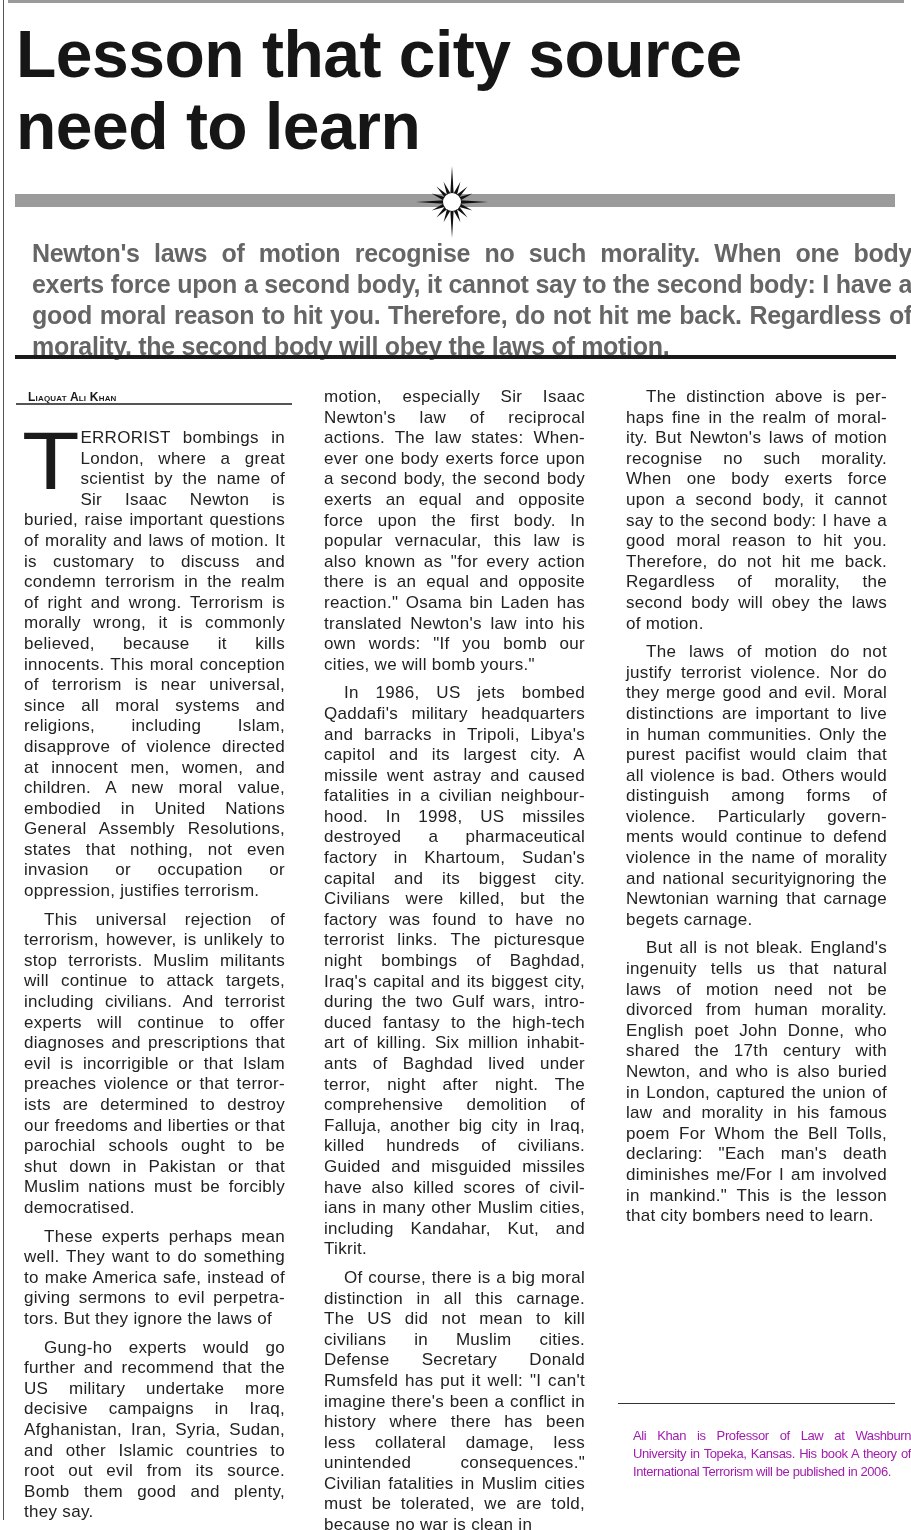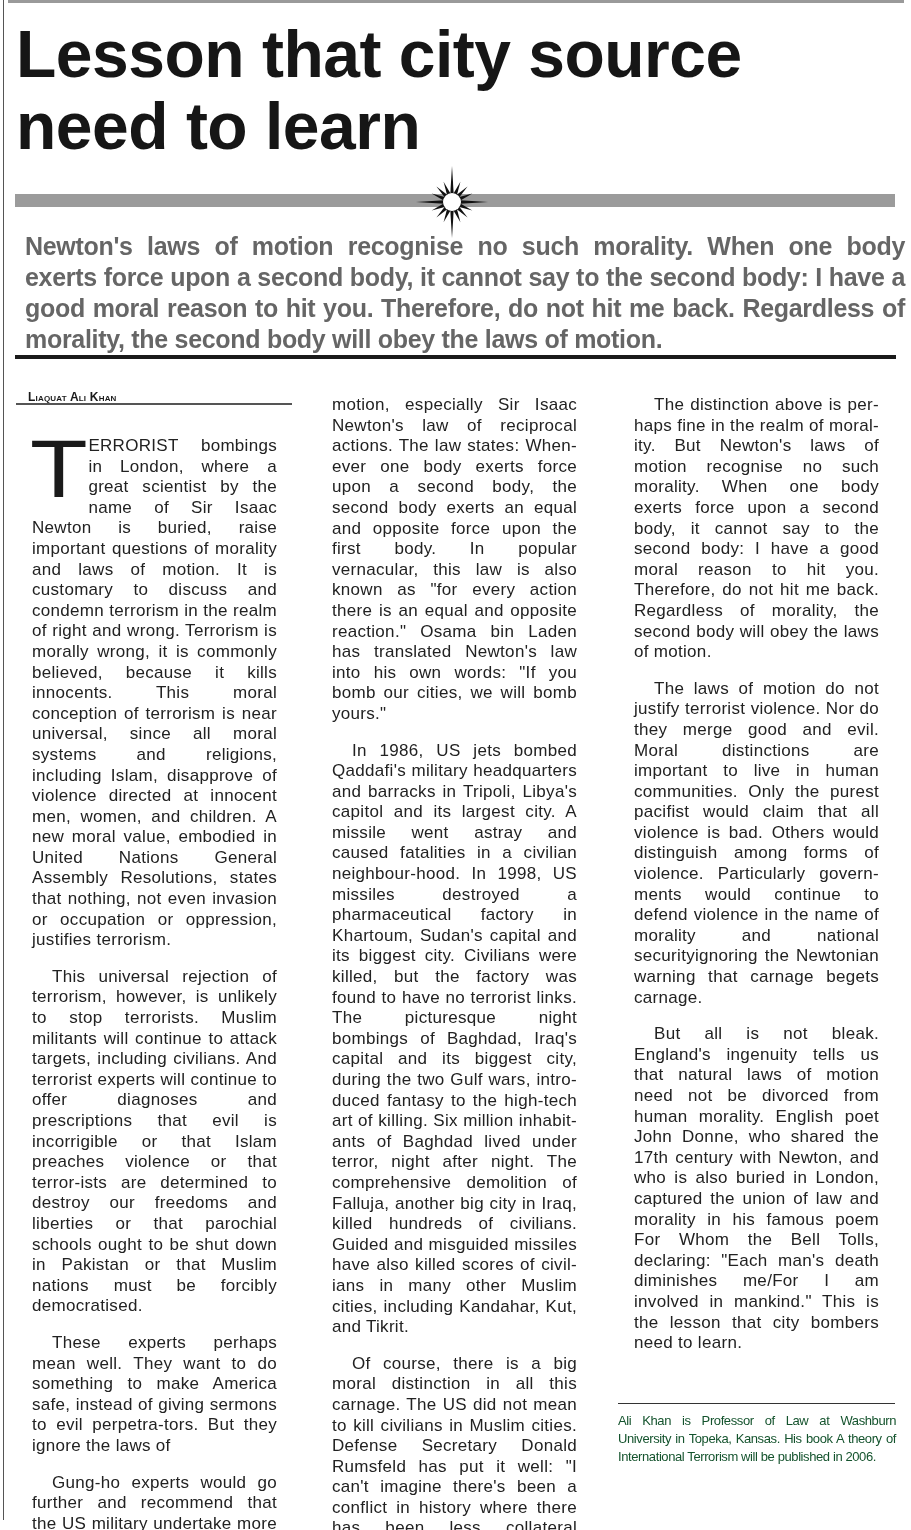--- a/index.html
+++ b/index.html
@@ -7,52 +7,52 @@
     .page-border-left { position: absolute; left: 3px; top: 0; width: 1px; height: 1520px; background: #555; }
     .top-rule { position: absolute; left: 8px; top: 0; width: 896px; height: 3px; background: #9a9a9a; }
     .headline {
       position: absolute; left: 16px; top: 18px; width: 880px; margin: 0;
       font-family: "Liberation Sans", sans-serif; font-weight: bold;
       font-size: 66px; line-height: 72px; letter-spacing: -0.5px; color: #161616;
     }
     .grey-bar { position: absolute; left: 15px; top: 194px; width: 880px; height: 13px; background: #9b9b9b; }
     .starburst { position: absolute; left: 412px; top: 165px; width: 80px; height: 75px; }
     .deck {
-      position: absolute; left: 16px; top: 222px; width: 880px; margin: 9px;
+      position: absolute; left: 16px; top: 222px; width: 880px; margin: 16px;
       font-family: "Liberation Sans", sans-serif; font-weight: bold;
       font-size: 25px; line-height: 31px; color: #666666;
       text-align: justify; letter-spacing: -0.3px;
     }
     .black-rule { position: absolute; left: 15px; top: 355px; width: 881px; height: 4px; background: #1a1a1a; }
     .byline {
       position: absolute; left: 16px; top: 378px; margin: 12px;
       font-family: "Liberation Sans", sans-serif; font-weight: bold; font-size: 12px;
       font-variant: small-caps; color: #1a1a1a; letter-spacing: 0.2px;
     }
     .byline-rule { position: absolute; left: 16px; top: 403px; width: 276px; height: 2px; background: #555; }
     .col {
       position: absolute; width: 277px;
       font-family: "Liberation Sans", sans-serif; font-size: 17px; line-height: 20.6px;
       color: #222; text-align: justify; letter-spacing: 0.3px;
     }
-    .col p { margin: 16px; text-indent: 20px; }
+    .col p { margin: 8px; text-indent: 20px; }
     .col p.noindent { text-indent: 0; }
     .col1 { left: 16px; top: 420px; }
     .col2 { left: 316px; top: 379px; }
     .col3 { left: 618px; top: 379px; }
     .dropcap {
       float: left; font-family: "Liberation Sans", sans-serif; font-size: 82px;
       line-height: 62px; font-weight: normal; color: #1a1a1a; margin: 2px 8px 0 -2px;
       transform: scaleX(1.15); transform-origin: left;
     }
     .bio-rule { position: absolute; left: 618px; top: 1403px; width: 277px; height: 1px; background: #333; }
     .bio {
-      position: absolute; left: 618px; top: 1412px; width: 278px; margin: 0;
+      position: absolute; left: 618px; top: 1412px; width: 278px; margin: 15px;
       font-family: "Liberation Sans", sans-serif; font-size: 13px; line-height: 18px;
-      color: #14532d; text-align: justify; letter-spacing: -0.4px;
+      color: #a21caf; text-align: justify; letter-spacing: -0.4px;
     }
   </style>
 </head>
 <body>
 
 <div class="page-border-left"></div>
 <div class="top-rule"></div>
 
 <h1 class="headline">Lesson that city source need to learn</h1>
 

